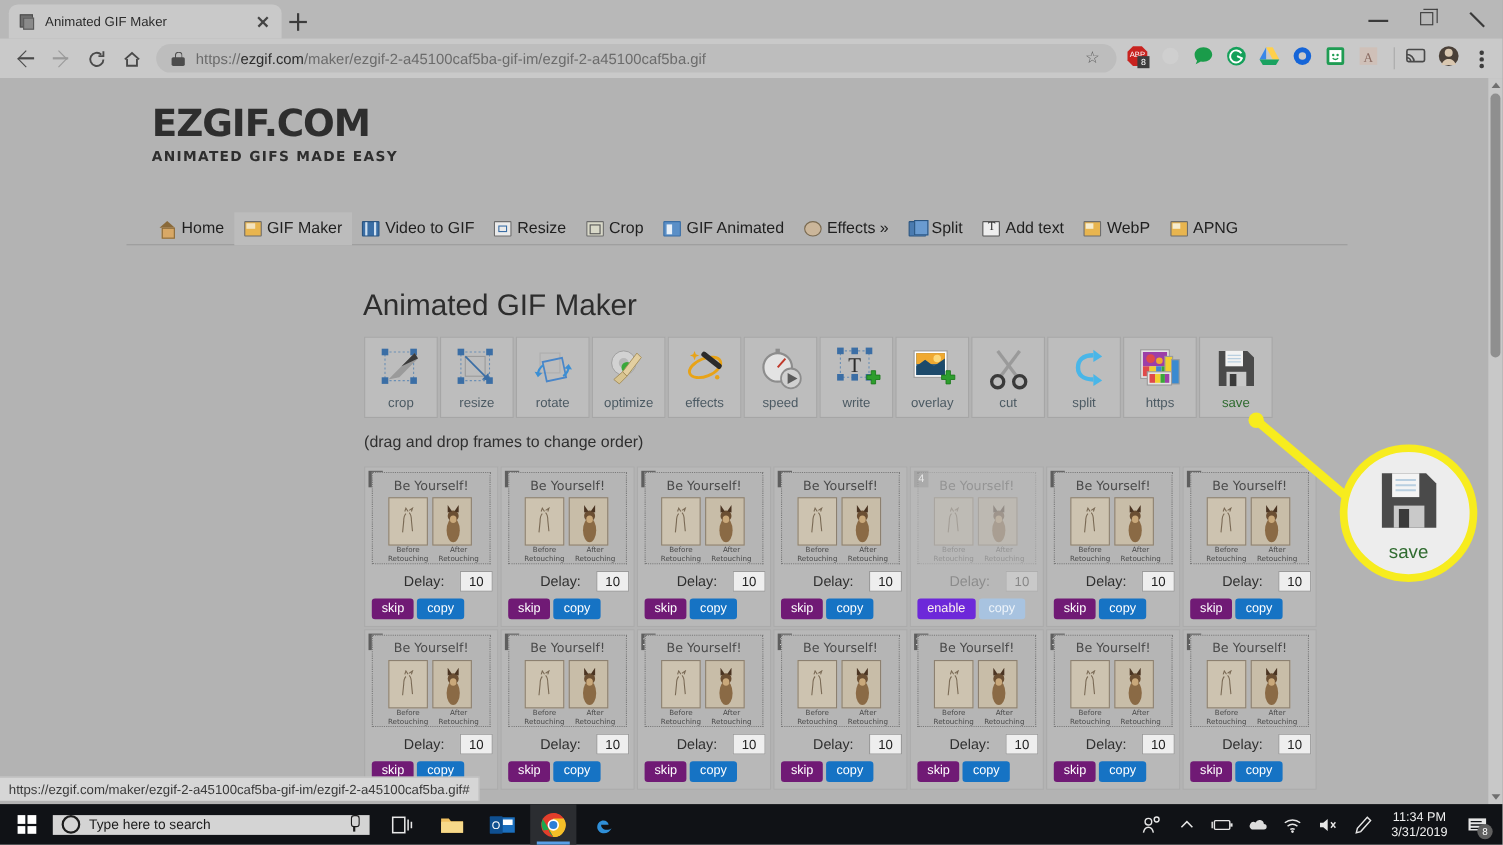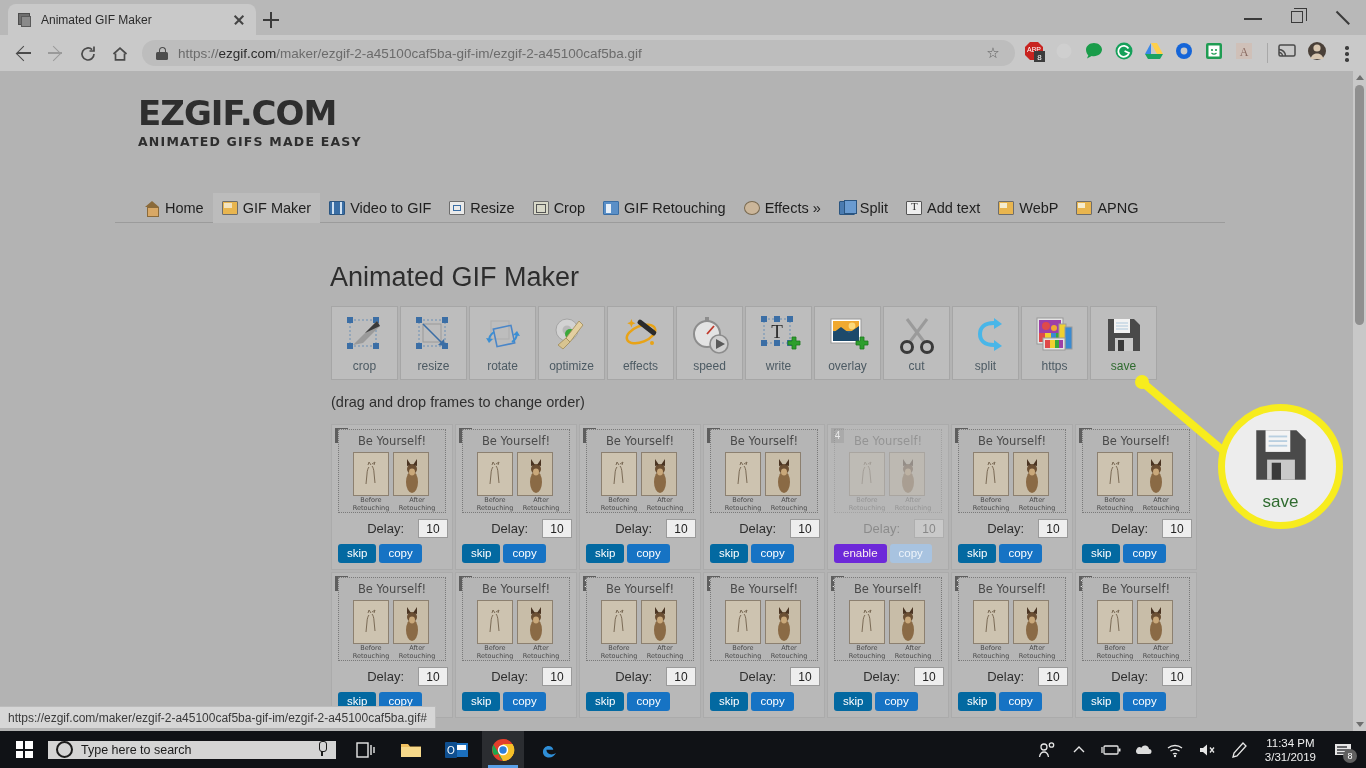--- a/index.html
+++ b/index.html
@@ -248,21 +248,21 @@
   .delaylabel { font-size: 13px; color:#2f2f2f; }
   .delaybox {
     width: 30px; height: 19px; background:#eee; border:1px solid #9a9a9a;
     font-size: 12px; color:#222; text-align:center; line-height:18px;
   }
   .btnrow { display:flex; gap: 3px; margin-top: 6px; padding-left: 2px; }
   .btn {
     font-size: 11.5px; color:#fff; padding: 3px 9px 4px 9px; border-radius: 3px;
     line-height: 12px;
   }
-  .btn.skip { background:#0369a1; }
+  .btn.skip { background:#701a75; }
   .btn.copy { background:#1673c4; }
   .btn.enable { background:#6d28d9; color:#fdf0ef; }
   .frame.disabled { }
   .frame.disabled .thumb, .frame.disabled .delayrow { opacity: 0.32; }
   .frame.disabled .btn.copy { background:#a8c3e0; color:#eef4fa; }
 
   
   .callout-line {
     position:absolute; left: 0; top: 0; width: 1366px; height: 768px;
     pointer-events:none;
@@ -480,21 +480,21 @@
           <div class="navitem">
               <span class="navicon ni-resize"></span>
               <span>Resize</span>
             </div>
           <div class="navitem">
               <span class="navicon ni-crop"></span>
               <span>Crop</span>
             </div>
           <div class="navitem">
               <span class="navicon ni-optimizer"></span>
-              <span>GIF Retouching</span>
+              <span>GIF Animated</span>
             </div>
           <div class="navitem">
               <span class="navicon ni-effects"></span>
               <span>Effects »</span>
             </div>
           <div class="navitem">
               <span class="navicon ni-split"></span>
               <span>Split</span>
             </div>
           <div class="navitem">

